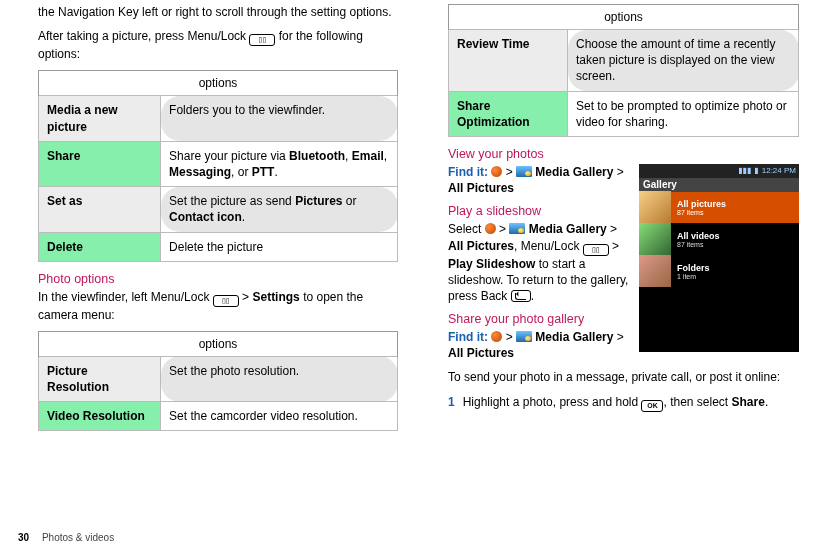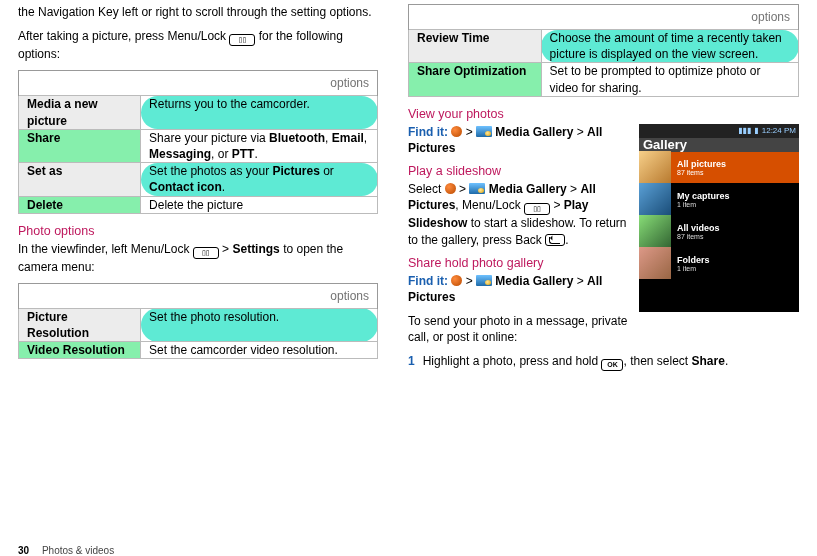--- a/index.html
+++ b/index.html
@@ -8,21 +8,21 @@
     font-size: 12px;
     color: #000;
     background: #fff;
     width: 817px;
     height: 556px;
     overflow: hidden;
     position: relative;
     padding: 4px 18px 0 18px;
   }
   .columns { display: flex; gap: 30px; }
-  .col { flex: 1; min-width: 0; }
+  .col { flex: 1; min-width: 0; margin-left: 20px; }
   .col-left { width: 360px; flex: none; }
   .col-right { flex: 1; }
   p { line-height: 1.35; margin-bottom: 8px; }
   .icon-key {
     display: inline-block;
     width: 26px; height: 12px;
     border: 1px solid #000; border-radius: 3px;
     vertical-align: -2px;
     position: relative;
     font-size: 7px; text-align: center; line-height: 10px;
@@ -67,60 +67,60 @@
     width: 6px; height: 5px;
     background: radial-gradient(circle at 40% 40%, #ffe79b, #e0a000);
     border-radius: 50%;
   }
 
   table.opts {
     width: 100%; border-collapse: collapse; margin-bottom: 10px;
     font-size: 12px;
   }
   table.opts th.caption {
-    text-align: right; font-weight: normal; color: #737373;
+    text-align: center; font-weight: normal; color: #000000;
     border: 1px solid #999; border-bottom: none;
     padding: 5px 8px; background: #fff;
     font-size: 12px;
   }
   table.opts td {
-    border: 1px solid #bbb; padding: 0 8px; vertical-align: top;
+    border: 1px solid #bbb; padding: 6px 8px; vertical-align: top;
     line-height: 1.35;
   }
   table.opts tr.row td:first-child {
     width: 34%; font-weight: bold; background: #ececec;
   }
   table.opts tr.row.alt td:first-child { background: #86efac; }
   table.opts tr.row td:last-child { background: #fff; }
-  table.opts tr.row.shade td:last-child { background: #5eead4; border-radius: 19px; }
+  table.opts tr.row.shade td:last-child { background: #e5e5e5; border-radius: 19px; }
   .subhead { color: #be185d; font-size: 12.5px; margin: 8px 0 3px 0; }
   .findit { color: #1a5faf; font-weight: bold; }
   .step-num { color: #1a5faf; font-weight: bold; margin-right: 4px; }
   .step { display: flex; gap: 4px; line-height: 1.35; }
   .step .txt { flex: 1; }
   .footer {
-    position: absolute; left: 18px; bottom: 0;
+    position: absolute; left: 18px; bottom: 13px;
     font-size: 10px; color: #444;
   }
   .footer .pg { font-weight: bold; color: #000; margin-right: 10px; }
 
   
   .phone {
     float: right; width: 160px; height: 188px;
     margin-left: 10px; margin-bottom: 4px;
     background: #000; font-family: Arial, sans-serif;
     font-size: 9px; color: #fff; position: relative;
   }
   .phone .status {
     height: 14px; background: #222; font-size: 8px;
     display: flex; justify-content: flex-end; align-items: center;
     padding: 0 3px; gap: 3px; color: #9acfff;
   }
   .phone .bar {
-    height: 14px; background: #444; font-size: 13px; font-weight: bold;
+    height: 14px; background: #444; font-size: 10px; font-weight: bold;
     padding: 0 4px; line-height: 14px;
   }
   .phone .item {
     height: 32px; display: flex; align-items: center;
     border-bottom: 1px solid #000;
   }
   .phone .item.sel { background: #d64f00; }
   .phone .thumb {
     width: 32px; height: 32px; flex: none;
     background: #666; position: relative;
@@ -148,32 +148,32 @@
       <span>After taking a picture, press Menu/Lock </span><span class="icon-key">▯▯</span><span> for the following options:</span>
     </p>
 
     <table class="opts">
       <tbody>
           <tr>
             <th class="caption" colspan="2">options</th>
           </tr>
       <tr class="row shade">
         <td>Media a new picture</td>
-        <td>Returns you to the camcorder.</td>
+        <td>Folders you to the viewfinder.</td>
       </tr>
       <tr class="row alt">
         <td>Share</td>
         <td>
           <span>Share your picture via </span><strong>Bluetooth</strong><span>, </span><strong>Email</strong><span>, </span><strong>Messaging</strong><span>, or </span><strong>PTT</strong><span>.</span>
         </td>
       </tr>
       <tr class="row shade">
         <td>Set as</td>
         <td>
-          <span>Set the photos as your </span><strong>Pictures</strong><span> or </span><strong>Contact icon</strong><span>.</span>
+          <span>Set the picture as send </span><strong>Pictures</strong><span> or </span><strong>Contact icon</strong><span>.</span>
         </td>
       </tr>
       <tr class="row alt">
         <td>Delete</td>
         <td>Delete the picture</td>
       </tr>
     </tbody>
       </table>
 
     <div class="subhead">Photo options</div>
@@ -225,27 +225,20 @@
       </div>
       <div class="bar">Gallery</div>
       <div class="item sel">
         <div class="thumb t1"></div>
         <div class="meta">
             <div class="t">All pictures</div>
             <div class="s">87 items</div>
           </div>
       </div>
       <div class="item">
-        <div class="thumb t2"></div>
-        <div class="meta">
-            <div class="t">My captures</div>
-            <div class="s">1 item</div>
-          </div>
-      </div>
-      <div class="item">
         <div class="thumb t4"></div>
         <div class="meta">
             <div class="t">All videos</div>
             <div class="s">87 items</div>
           </div>
       </div>
       <div class="item">
         <div class="thumb t5"></div>
         <div class="meta">
             <div class="t">Folders</div>
@@ -256,21 +249,21 @@
 
     <p>
       <span class="findit">Find it: </span><span class="icon-dot"></span><span> &gt; </span><span class="icon-media"></span>&nbsp;<strong>Media Gallery</strong><span> &gt; </span><strong>All Pictures</strong>
     </p>
 
     <div class="subhead">Play a slideshow</div>
     <p>
       <span>Select </span><span class="icon-dot"></span><span> &gt; </span><span class="icon-media"></span>&nbsp;<strong>Media Gallery</strong><span> &gt; </span><strong>All Pictures</strong><span>, Menu/Lock </span><span class="icon-key">▯▯</span><span> &gt; </span><strong>Play Slideshow</strong><span> to start a slideshow. To return to the gallery, press Back </span><span class="icon-back"></span><span>.</span>
     </p>
 
-    <div class="subhead">Share hold photo gallery</div>
+    <div class="subhead">Share your photo gallery</div>
     <p>
       <span class="findit">Find it: </span><span class="icon-dot"></span><span> &gt; </span><span class="icon-media"></span>&nbsp;<strong>Media Gallery</strong><span> &gt; </span><strong>All Pictures</strong>
     </p>
     <p>To send your photo in a message, private call, or post it online:</p>
     <div class="step">
       <span class="step-num">1</span>
       <span class="txt">
         <span>Highlight a photo, press and hold </span><span class="icon-ok">OK</span><span>, then select </span><strong>Share</strong><span>.</span>
       </span>
     </div>

